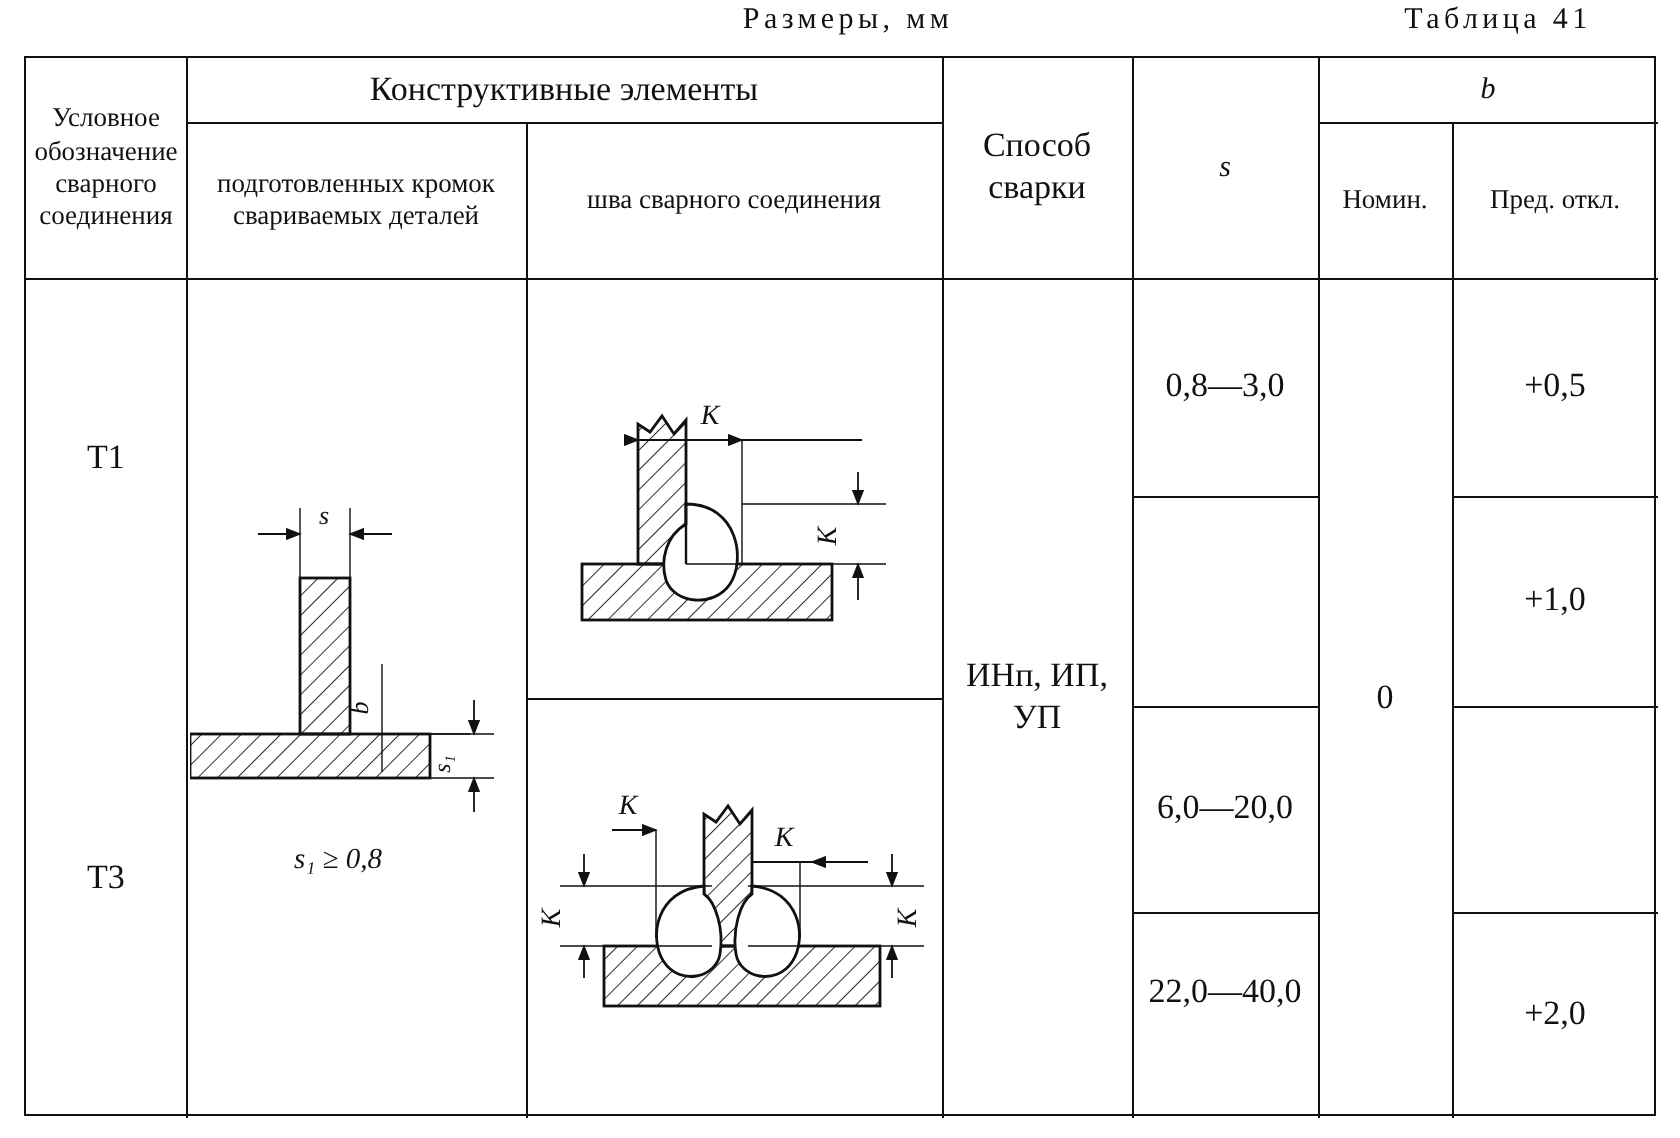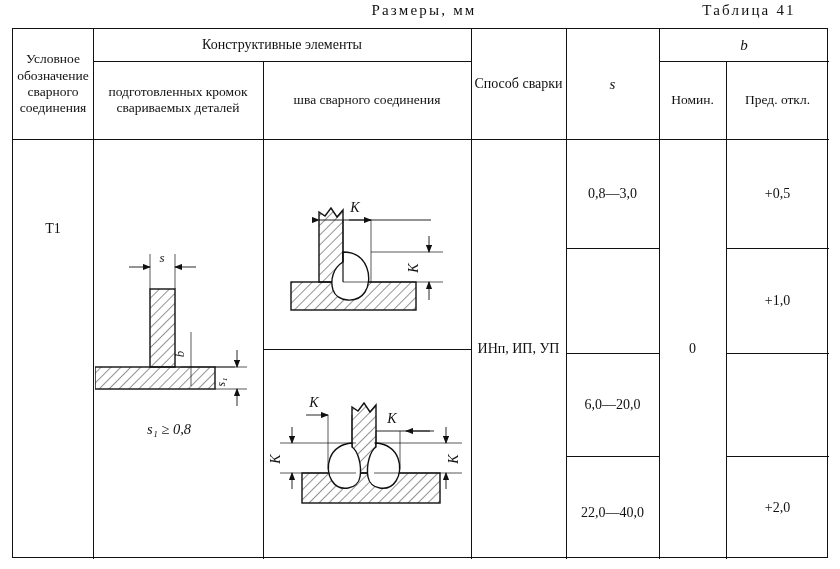--- a/index.html
+++ b/index.html
@@ -55,21 +55,21 @@
   }
 
   
   .cell {
     position: absolute;
     box-sizing: border-box;
     display: flex;
     align-items: center;
     justify-content: center;
     text-align: center;
-    font-size: 14px;
+    font-size: 17px;
     line-height: 1.22;
     padding: 2px 3px;
   }
   .cell.small { font-size: 13.5px; }
   .ital { font-style: italic; }
 
   
   .vline {
     position: absolute;
     width: 0;
@@ -133,26 +133,27 @@
   <div class="cell ital" style="left:553px; top:0px; width:93px; height:110px; font-size:15px;">s</div>
 
   <div class="cell ital" style="left:646px; top:0px; width:170px; height:32px; font-size:15px;">b</div>
 
   <div class="cell small" style="left:646px; top:32px; width:67px; height:78px;">Номин.</div>
 
   <div class="cell small" style="left:713px; top:32px; width:103px; height:78px;">Пред. откл.</div>
 
   <div class="cell" style="left:0px; top:180px; width:80px; height:40px;">T1</div>
 
+  <div class="cell" style="left:0px; top:390px; width:80px; height:40px;">T3</div>
 
   <div class="cell" style="left:458px; top:295px; width:95px; height:50px;">ИНп, ИП, УП</div>
 
   <div class="cell" style="left:553px; top:110px; width:93px; height:109px;">0,8—3,0</div>
   <div class="cell" style="left:553px; top:324px; width:93px; height:103px;text-align:right;">6,0—20,0</div>
-  <div class="cell" style="left:553px; top:432px; width:93px; height:103px;">22,0—40,0</div>
+  <div class="cell" style="left:553px; top:416px; width:93px; height:103px;">22,0—40,0</div>
 
   <div class="cell" style="left:646px; top:110px; width:67px; height:420px;">0</div>
 
   <div class="cell" style="left:713px; top:110px; width:103px; height:109px;">+0,5</div>
   <div class="cell" style="left:713px; top:219px; width:103px; height:105px;">+1,0</div>
   <div class="cell" style="left:713px; top:427px; width:103px; height:103px;">+2,0</div>
 
   <div class="draw" style="left:82px; top:205px; width:168px; height:230px;">
     <svg width="168" height="230" viewBox="0 0 168 230">
       <defs>

